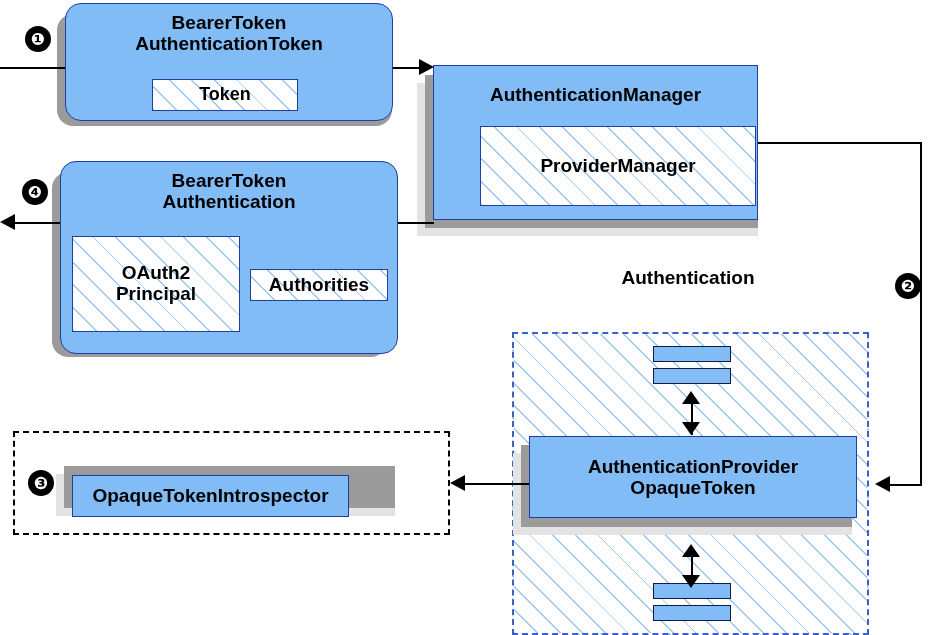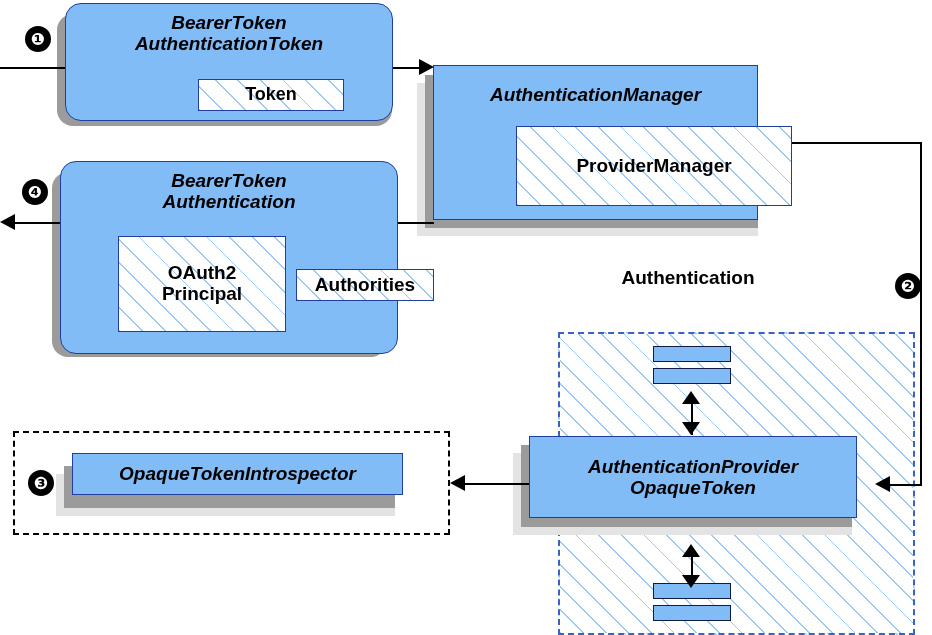--- a/index.html
+++ b/index.html
@@ -22,21 +22,20 @@
     background:#82bcf7;
     border:1.6px solid #1f3e9e;
     color:#000;
     font-weight:bold;
     display:flex;
     align-items:center;
     justify-content:center;
     text-align:center;
     line-height:1.12;
     z-index:6;
-    font-style:italic;
   }
   .shadow{
     position:absolute;
     background:#9b9b9b;
     z-index:3;
   }
   .shadow2{
     position:absolute;
     background:#e3e3e3;
     z-index:2;
@@ -44,21 +43,20 @@
   .rounded{border-radius:16px;}
   .rounded-shadow{border-radius:16px;}
 
   
   .hatch{
     background-color:#ffffff;
     background-image:repeating-linear-gradient(
         45deg,
         #9ec9f5 0px, #9ec9f5 1.3px,
         rgba(255,255,255,0) 1.3px, rgba(255,255,255,0) 16px);
-    margin-left:46px;
   }
   .inner{
     position:absolute;
     box-sizing:border-box;
     border:1.6px solid #1f3e9e;
     display:flex;
     align-items:center;
     justify-content:center;
     text-align:center;
     font-weight:bold;
@@ -167,21 +165,21 @@
   <div class="hline" style="left:0px;top:67px;width:66px;"></div>
 
   <div class="hline" style="left:392px;top:67px;width:29px;"></div>
   <div class="arrow-right" style="left:419px;top:59px;"></div>
 
   <div class="shadow" style="left:425px;top:75px;width:333px;height:153px;"></div>
   <div class="shadow2" style="left:417px;top:83px;width:341px;height:153px;"></div>
   <div class="box" style="left:433px;top:65px;width:325px;height:155px;font-size:19px;flex-direction:column;justify-content:flex-start;padding-top:18px;">
     <div>AuthenticationManager</div>
   </div>
-  <div class="inner hatch" style="left:470px;top:126px;width:276px;height:80px;font-size:19px;">
+  <div class="inner hatch" style="left:480px;top:126px;width:276px;height:80px;font-size:19px;">
     <span>ProviderManager</span>
   </div>
 
   <div class="shadow rounded-shadow" style="left:52px;top:172px;width:335px;height:185px;"></div>
   <div class="box rounded" style="left:60px;top:161px;width:338px;height:193px;font-size:19px;flex-direction:column;justify-content:flex-start;padding-top:8px;">
     <div>BearerToken</div>
     <div>Authentication</div>
   </div>
   <div class="inner hatch" style="left:72px;top:236px;width:168px;height:96px;font-size:19px;flex-direction:column;text-align:center;">
     <div>OAuth2</div>
@@ -230,21 +228,21 @@
   <div class="vline" style="left:691px;top:548px;height:40px;"></div>
   <div class="arrow-up" style="left:682px;top:544px;"></div>
   <div class="arrow-down" style="left:682px;top:575px;"></div>
 
   <div class="bar" style="left:653px;top:583px;width:78px;height:16px;"></div>
   <div class="bar" style="left:653px;top:605px;width:78px;height:16px;"></div>
 
   <div class="dashed-black" style="left:13px;top:431px;width:437px;height:104px;"></div>
   <div class="shadow" style="left:64px;top:466px;width:331px;height:42px;"></div>
   <div class="shadow2" style="left:56px;top:474px;width:339px;height:42px;"></div>
-  <div class="box" style="left:72px;top:453px;width:331px;height:42px;font-size:19px;">
+  <div class="box" style="left:72px;top:475px;width:277px;height:42px;font-size:19px;">
     <span>OpaqueTokenIntrospector</span>
   </div>
   <div class="badge" style="left:28px;top:470px;">
     <span>❸</span>
   </div>
 
   <div class="hline" style="left:465px;top:483px;width:66px;"></div>
   <div class="arrow-left" style="left:450px;top:475px;"></div>
 
 </div>

